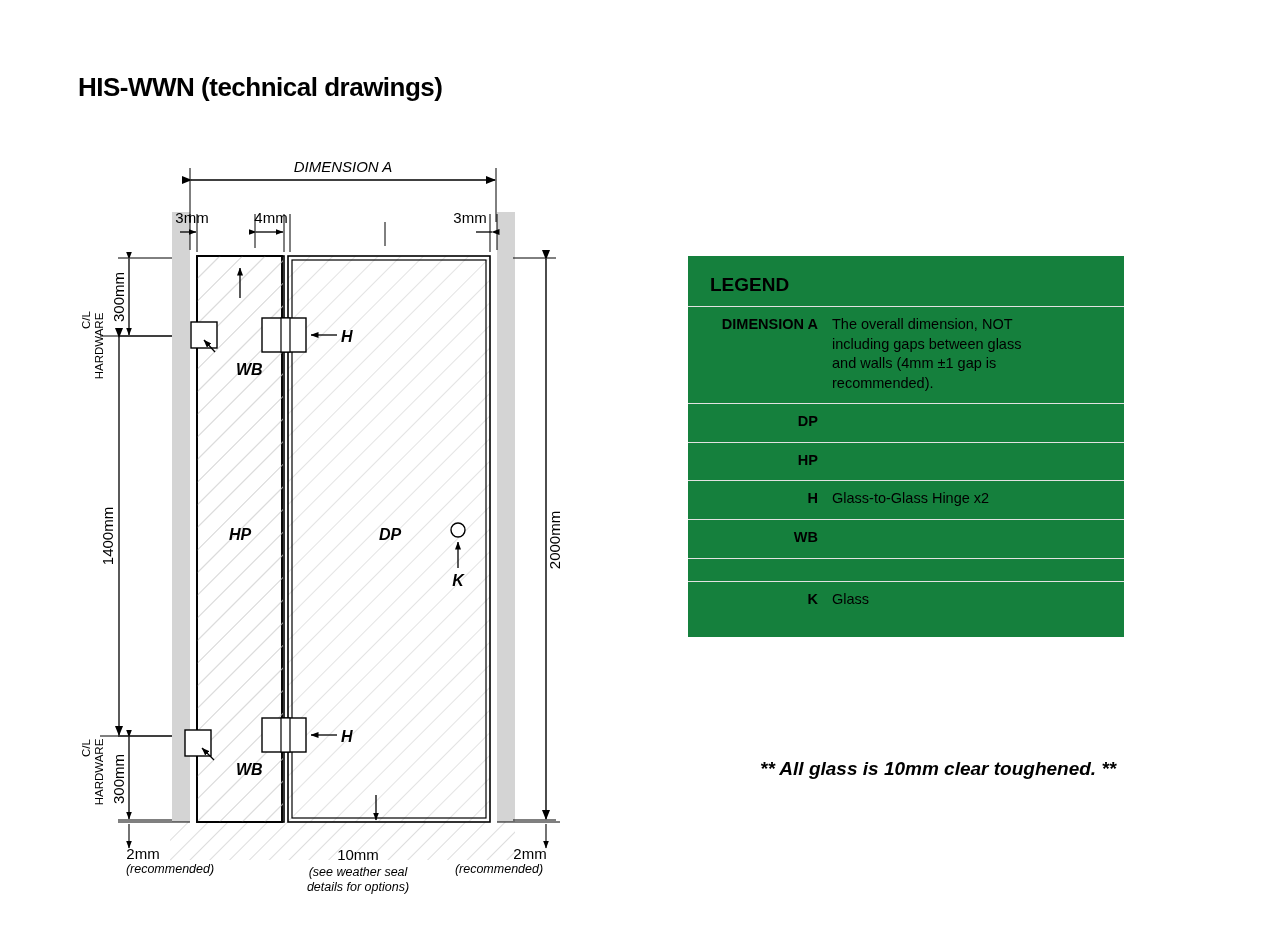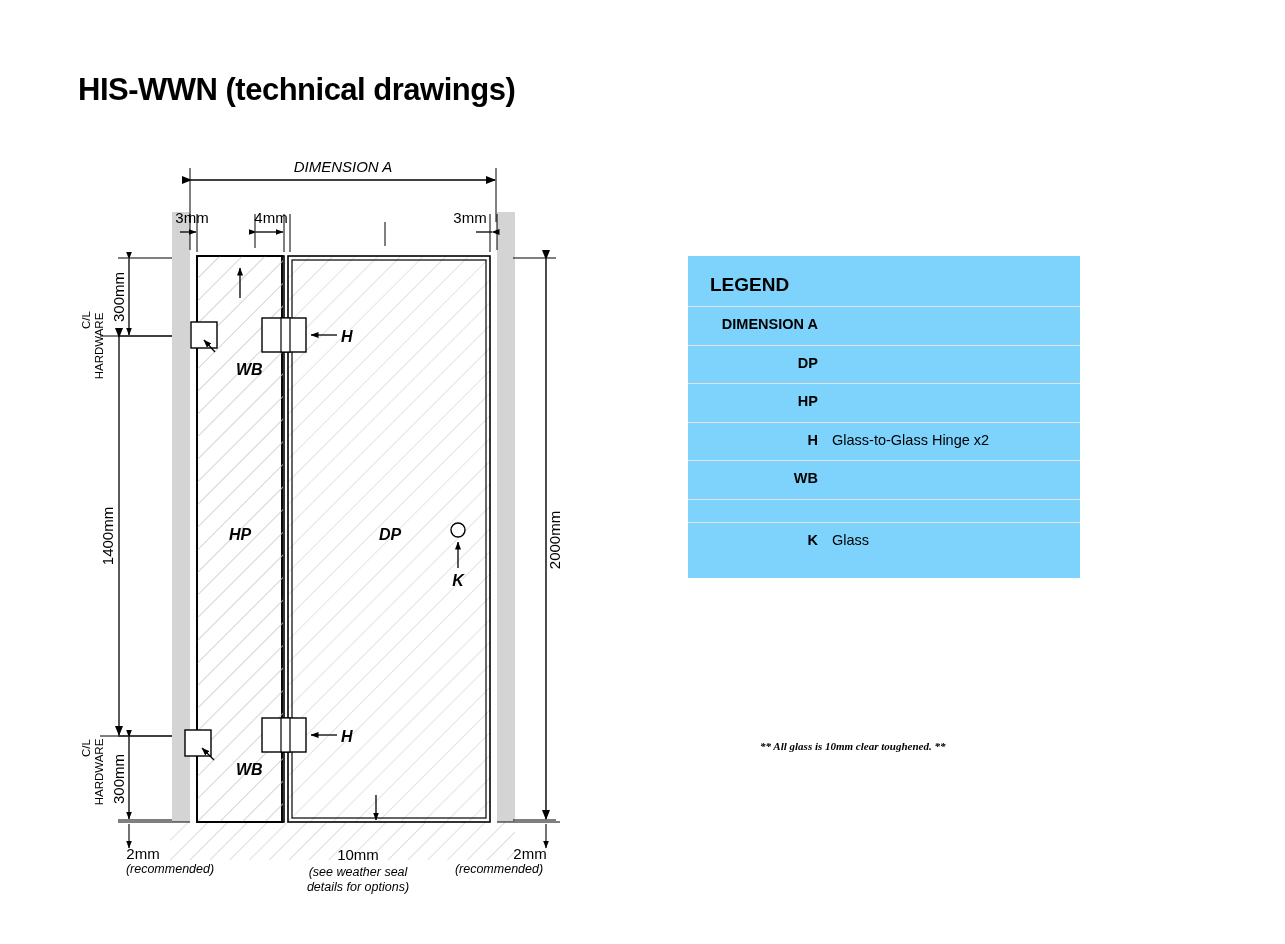--- a/index.html
+++ b/index.html
@@ -12,37 +12,37 @@
     height: 944px;
     position: relative;
     font-family: "Liberation Sans", sans-serif;
     color: #000000;
     overflow: hidden;
   }
   #page-title {
     position: absolute;
     left: 78px;
     top: 72px;
-    font-size: 31px;
+    font-size: 26px;
     font-weight: bold;
     letter-spacing: -0.5px;
     white-space: nowrap;
   }
   #drawing {
     position: absolute;
     left: 0;
     top: 0;
   }
   
   #legend {
     position: absolute;
     left: 688px;
     top: 256px;
-    width: 392px;
-    background: #7dd3fc;
+    width: 436px;
+    background: #15803d;
   }
   #legend .legend-title {
     font-size: 19px;
     font-weight: bold;
     padding: 18px 0 10px 22px;
   }
   .legend-row {
     display: flex;
     padding: 8px 0 10px 0;
     border-top: 1px solid #e2e2e2;
@@ -62,26 +62,25 @@
     white-space: pre-line;
     padding-right: 8px;
   }
   .legend-row.spacer {
     height: 22px;
     padding: 0;
   }
   #legend-note {
     position: absolute;
     left: 760px;
-    top: 740px;
-    font-size: 11px;
+    top: 758px;
+    font-size: 19px;
     font-style: italic;
     font-weight: bold;
     white-space: nowrap;
-    font-family: Liberation Serif, serif;
   }
   
   .lbl {
     font-family: "Liberation Sans", sans-serif;
     font-size: 15px;
     fill: #000;
   }
   .lbl-bi {
     font-family: "Liberation Sans", sans-serif;
     font-size: 16px;
@@ -256,20 +255,24 @@
     <text class="lbl-sm" x="358" y="876" text-anchor="middle">(see weather seal</text>
     <text class="lbl-sm" x="358" y="891" text-anchor="middle">details for options)</text>
   </g>
 </svg>
 
 <div id="legend">
   <div class="legend-title">LEGEND</div>
 
   <div class="legend-row">
     <div class="key">DIMENSION A</div>
+    <div class="desc">The overall dimension, NOT
+including gaps between glass
+and walls (4mm ±1 gap is
+recommended).</div>
   </div>
   <div class="legend-row">
     <div class="key">DP</div>
   </div>
   <div class="legend-row">
     <div class="key">HP</div>
   </div>
   <div class="legend-row">
     <div class="key">H</div>
     <div class="desc">Glass-to-Glass Hinge x2</div>

